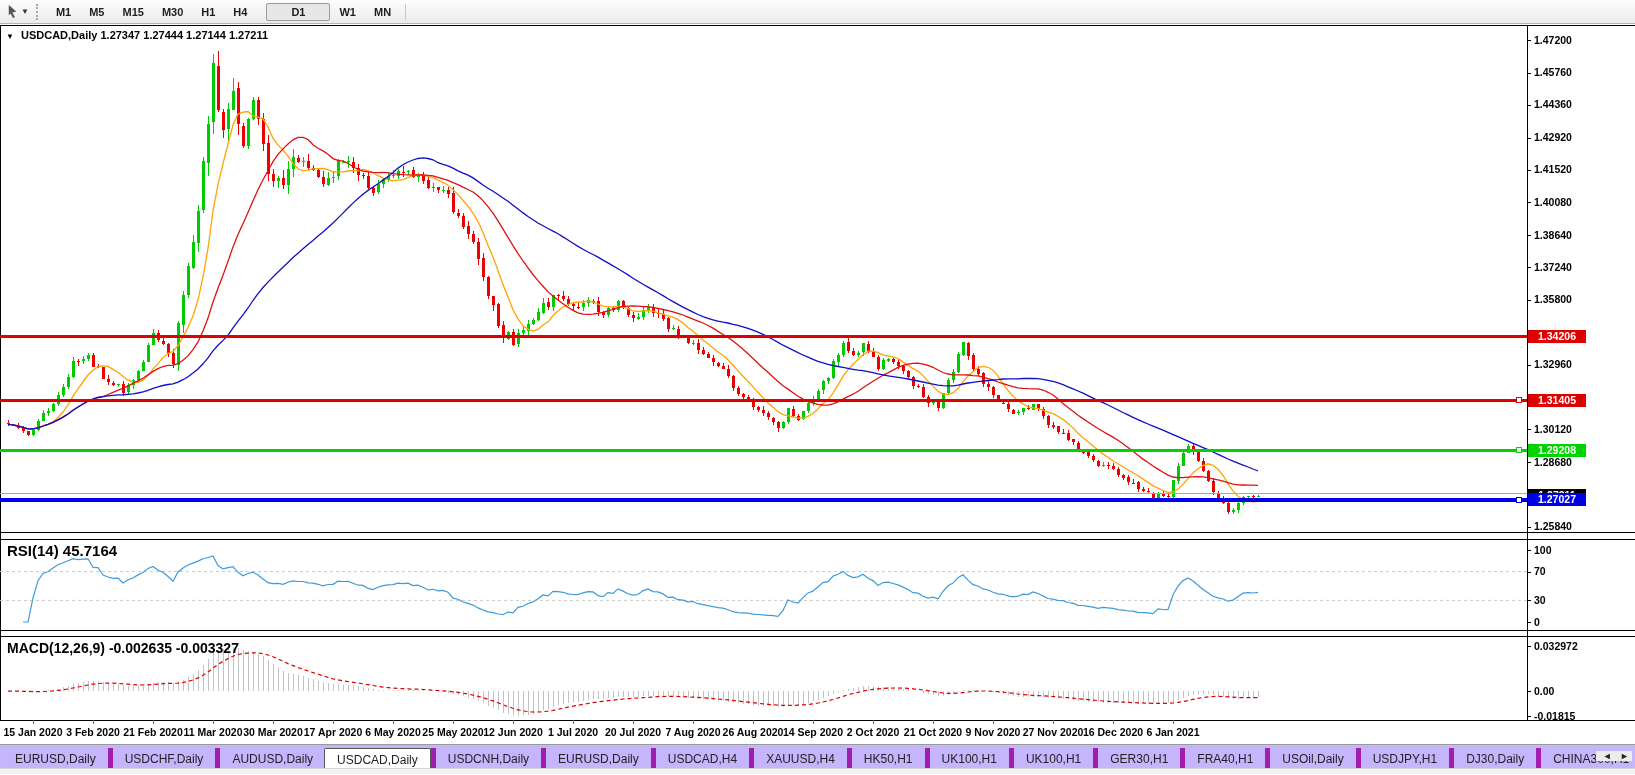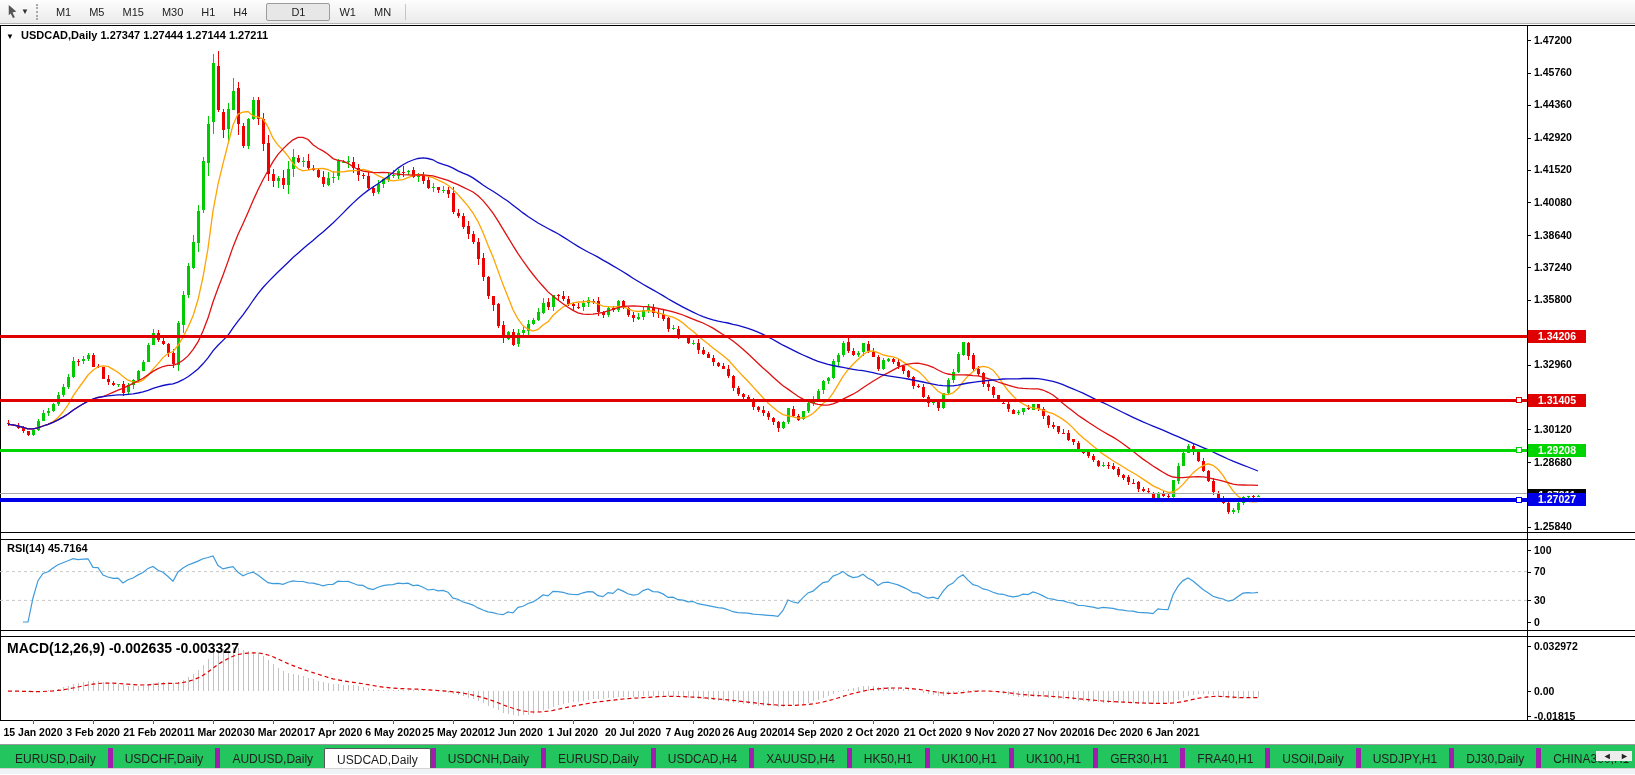--- a/index.html
+++ b/index.html
@@ -6,30 +6,30 @@
   #app{position:relative;width:1635px;height:775px;overflow:hidden;
        font-family:"Liberation Sans",sans-serif;background:#fff;}
   
   #toolbar{position:absolute;top:0;left:0;width:1635px;height:24px;box-sizing:border-box;
            background:linear-gradient(#fdfdfd,#ebebeb);border-bottom:1px solid #b2b2b2;
            display:flex;align-items:center;font-size:11px;color:#222;z-index:5;}
   .tbicon{display:inline-flex;align-items:center;margin-left:5px;}
   .caret{font-size:8px;color:#333;margin:0 3px 0 1px;}
   .grip{width:2px;height:16px;border-left:2px dotted #a8a8a8;margin:0 7px 0 4px;}
   .vsep{width:1px;height:16px;background:#c6c6c6;margin:0 5px;}
-  .tf{padding:3px 9px;cursor:default;color:#1d1d1d;}
+  .tf{padding:3px 9px;cursor:default;color:#1d1d1d;font-weight:bold;}
   .tf.active{background:#e7e7e7;border:1px solid #9c9c9c;border-radius:2px;padding:2px 24px;}
   
   #quote-line{position:absolute;top:29px;left:6px;font-size:11px;font-weight:700;color:#000;z-index:4;}
   #quote-line .tri{font-size:8px;margin-right:4px;}
-  #rsi-label{position:absolute;top:542px;left:7px;font-size:11px;font-weight:700;color:#000;z-index:4;}
+  #rsi-label{position:absolute;top:542px;left:7px;font-size:15px;font-weight:700;color:#000;z-index:4;}
   #macd-label{position:absolute;top:640px;left:7px;font-size:14px;font-weight:700;color:#000;z-index:4;}
   #chart-svg{position:absolute;top:0;left:0;}
   
-  #tabbar{position:absolute;top:744px;left:0;width:1635px;height:30px;background:#22c55e;
+  #tabbar{position:absolute;top:744px;left:0;width:1635px;height:30px;background:#c4b5fd;
           border-top:1px solid #9a9a9a;box-sizing:border-box;z-index:5;}
   #tabs{display:flex;align-items:flex-end;height:25px;overflow:hidden;padding-left:3px;}
   .tab{font-size:12px;color:#222;padding:4px 12px 4px;border-left:5px solid #a21caf;
        white-space:nowrap;cursor:default;}
   .tab:first-child{border-left:none;}
   .tab.active{background:#fff;border:1px solid #575757;border-bottom:none;
               border-radius:2px 2px 0 0;margin-left:-1px;position:relative;top:1px;}
   #tab-arrows{position:absolute;right:3px;top:6px;font-size:9px;color:#222;background:#ececec;
               padding-left:4px;}
   #tab-arrows span{margin:0 3px;cursor:default;}

